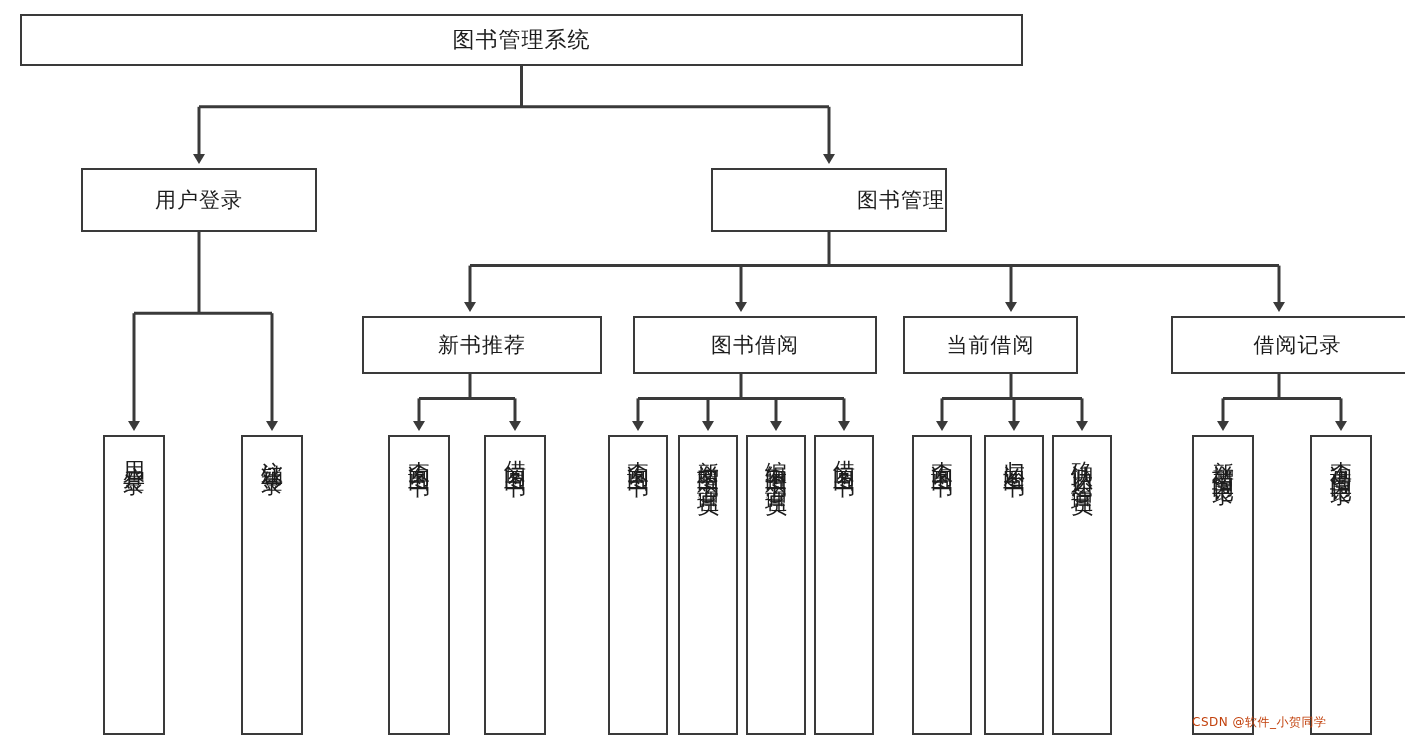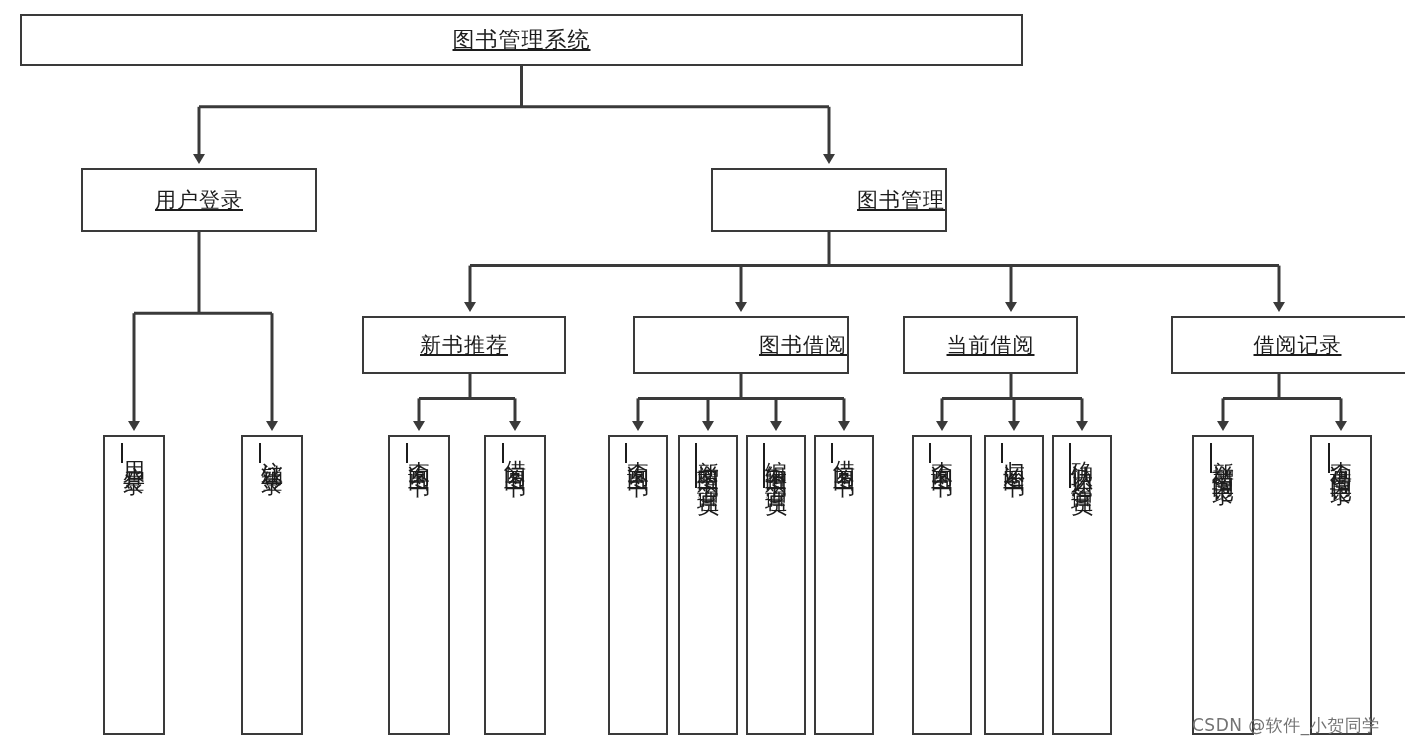--- a/index.html
+++ b/index.html
@@ -33,21 +33,20 @@
     display: flex;
     align-items: center;
     justify-content: center;
     color: #1c1c1c;
   }
   .node .label {
     display: block;
     text-align: center;
     line-height: 1.05;
     white-space: nowrap;
-    text-decoration: underline;
   }
   .node.horiz .label {
     font-size: 21px;
     letter-spacing: 1px;
   }
   .node.root .label {
     font-size: 22px;
     letter-spacing: 1px;
   }
   .node.vert {
@@ -58,22 +57,22 @@
   .node.vert .label {
     writing-mode: vertical-rl;
     text-orientation: upright;
     -webkit-text-orientation: upright;
     font-size: 22px;
     letter-spacing: 5px;
     line-height: 1;
   }
   .watermark {
     position: absolute;
-    font-size: 17px;
-    color: #737373;
+    font-size: 12px;
+    color: #c2410c;
     white-space: nowrap;
     letter-spacing: 0.5px;
   }
 </style>
 </head>
 <body>
 
 <div id="canvas">
 
   <svg class="connectors" viewBox="0 0 1405 747" xmlns="http://www.w3.org/2000/svg">
@@ -122,24 +121,24 @@
   <div id="node-layer">
       <div class="node horiz root" style="left: 20px; top: 14px; width: 1003px; height: 52px;">
         <span class="label">图书管理系统</span>
       </div>
       <div class="node horiz" style="left: 81px; top: 168px; width: 236px; height: 64px;">
         <span class="label">用户登录</span>
       </div>
       <div class="node horiz" style="left: 711px; top: 168px; width: 236px; height: 64px; justify-content: flex-end;">
         <span class="label">图书管理</span>
       </div>
-      <div class="node horiz" style="left: 362px; top: 316px; width: 204px; height: 58px;">
+      <div class="node horiz" style="left: 362px; top: 316px; width: 240px; height: 58px;">
         <span class="label">新书推荐</span>
       </div>
-      <div class="node horiz" style="left: 633px; top: 316px; width: 216px; height: 58px; justify-content: flex-end;">
+      <div class="node horiz" style="left: 633px; top: 316px; width: 244px; height: 58px;">
         <span class="label">图书借阅</span>
       </div>
       <div class="node horiz" style="left: 903px; top: 316px; width: 175px; height: 58px;">
         <span class="label">当前借阅</span>
       </div>
       <div class="node horiz" style="left: 1171px; top: 316px; width: 253px; height: 58px;">
         <span class="label">借阅记录</span>
       </div>
       <div class="node vert" style="left: 103px; top: 435px; width: 62px; height: 300px;">
         <span class="label">用户登录</span>

